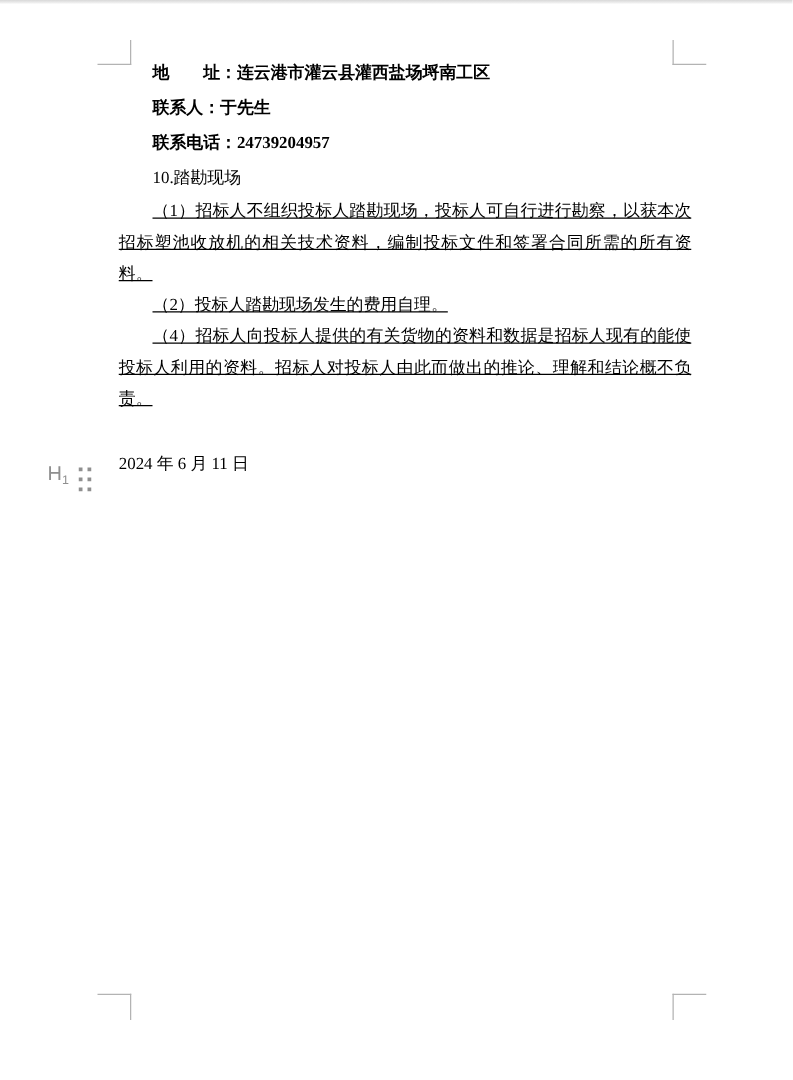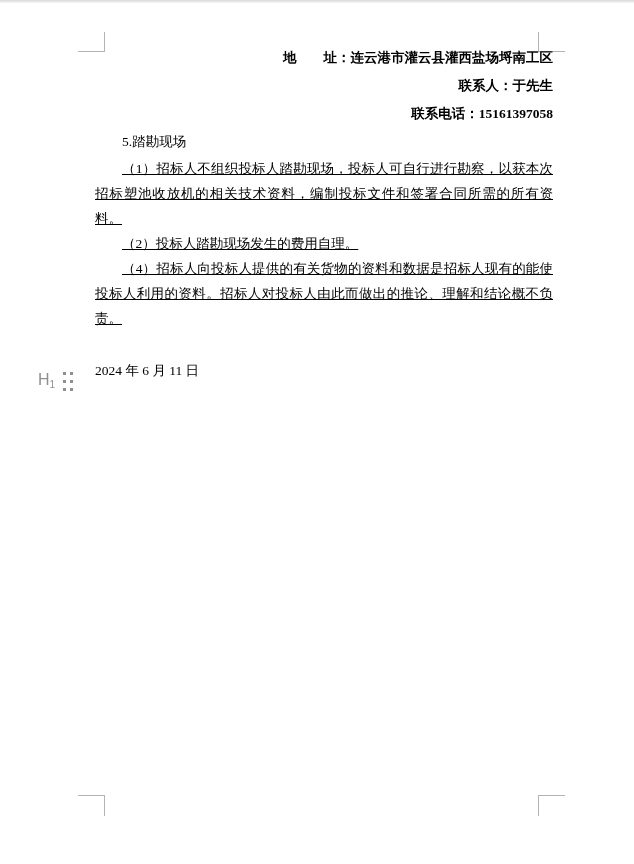--- a/index.html
+++ b/index.html
@@ -23,21 +23,20 @@
   .crop.br { left:538px; top:795px; height:21px; border-left:1px solid #b3b3b3;  border-top:1px solid #b3b3b3; }
 
   .content {
     position:absolute; left:95px; top:44px; width:458px;
     font-size:13.5px; line-height:25px;
   }
   .contact p {
     font-weight:bold;
     line-height:28px;
     text-indent:2em;
-    text-align:right;
   }
   .sec-heading {
     line-height:28px;
     text-indent:2em;
   }
   .body-p {
     text-indent:2em;
     text-align:justify;
     line-height:25px;
     text-decoration:underline;
@@ -47,21 +46,21 @@
     text-align:center;
     font-weight:bold;
   }
   .date {
     margin-top:27px;
   }
 
   
   .block-handle {
     position:absolute; left:38px; top:372px;
-    display:flex; align-items:flex-start;
+    display:flex; align-items:flex-end;
     color:#8f8f8f;
     cursor:pointer;
   }
   .h1-badge {
     font-family:"Liberation Sans","DejaVu Sans",sans-serif;
     font-size:16px; line-height:16px; font-weight:400;
     letter-spacing:0;
   }
   .h1-badge sub {
     font-size:10px; vertical-align:-3px;
@@ -94,23 +93,23 @@
       <span></span>
       <span></span>
       <span></span>
   </span>
 </div>
 
 <div class="content">
   <div class="contact">
     <p>地　　址：连云港市灌云县灌西盐场埒南工区</p>
     <p>联系人：于先生</p>
-    <p>联系电话：15161397058</p>
+    <p>联系电话：24739204957</p>
   </div>
 
-  <p class="sec-heading">5.踏勘现场</p>
+  <p class="sec-heading">10.踏勘现场</p>
 
   <p class="body-p">（1）招标人不组织投标人踏勘现场，投标人可自行进行勘察，以获本次招标塑池收放机的相关技术资料，编制投标文件和签署合同所需的所有资料。</p>
   <p class="body-p">（2）投标人踏勘现场发生的费用自理。</p>
   <p class="body-p">（4）招标人向投标人提供的有关货物的资料和数据是招标人现有的能使投标人利用的资料。招标人对投标人由此而做出的推论、理解和结论概不负责。</p>
 
   <p class="date">2024 年 6 月 11 日</p>
 </div>
 
 </body></html>

